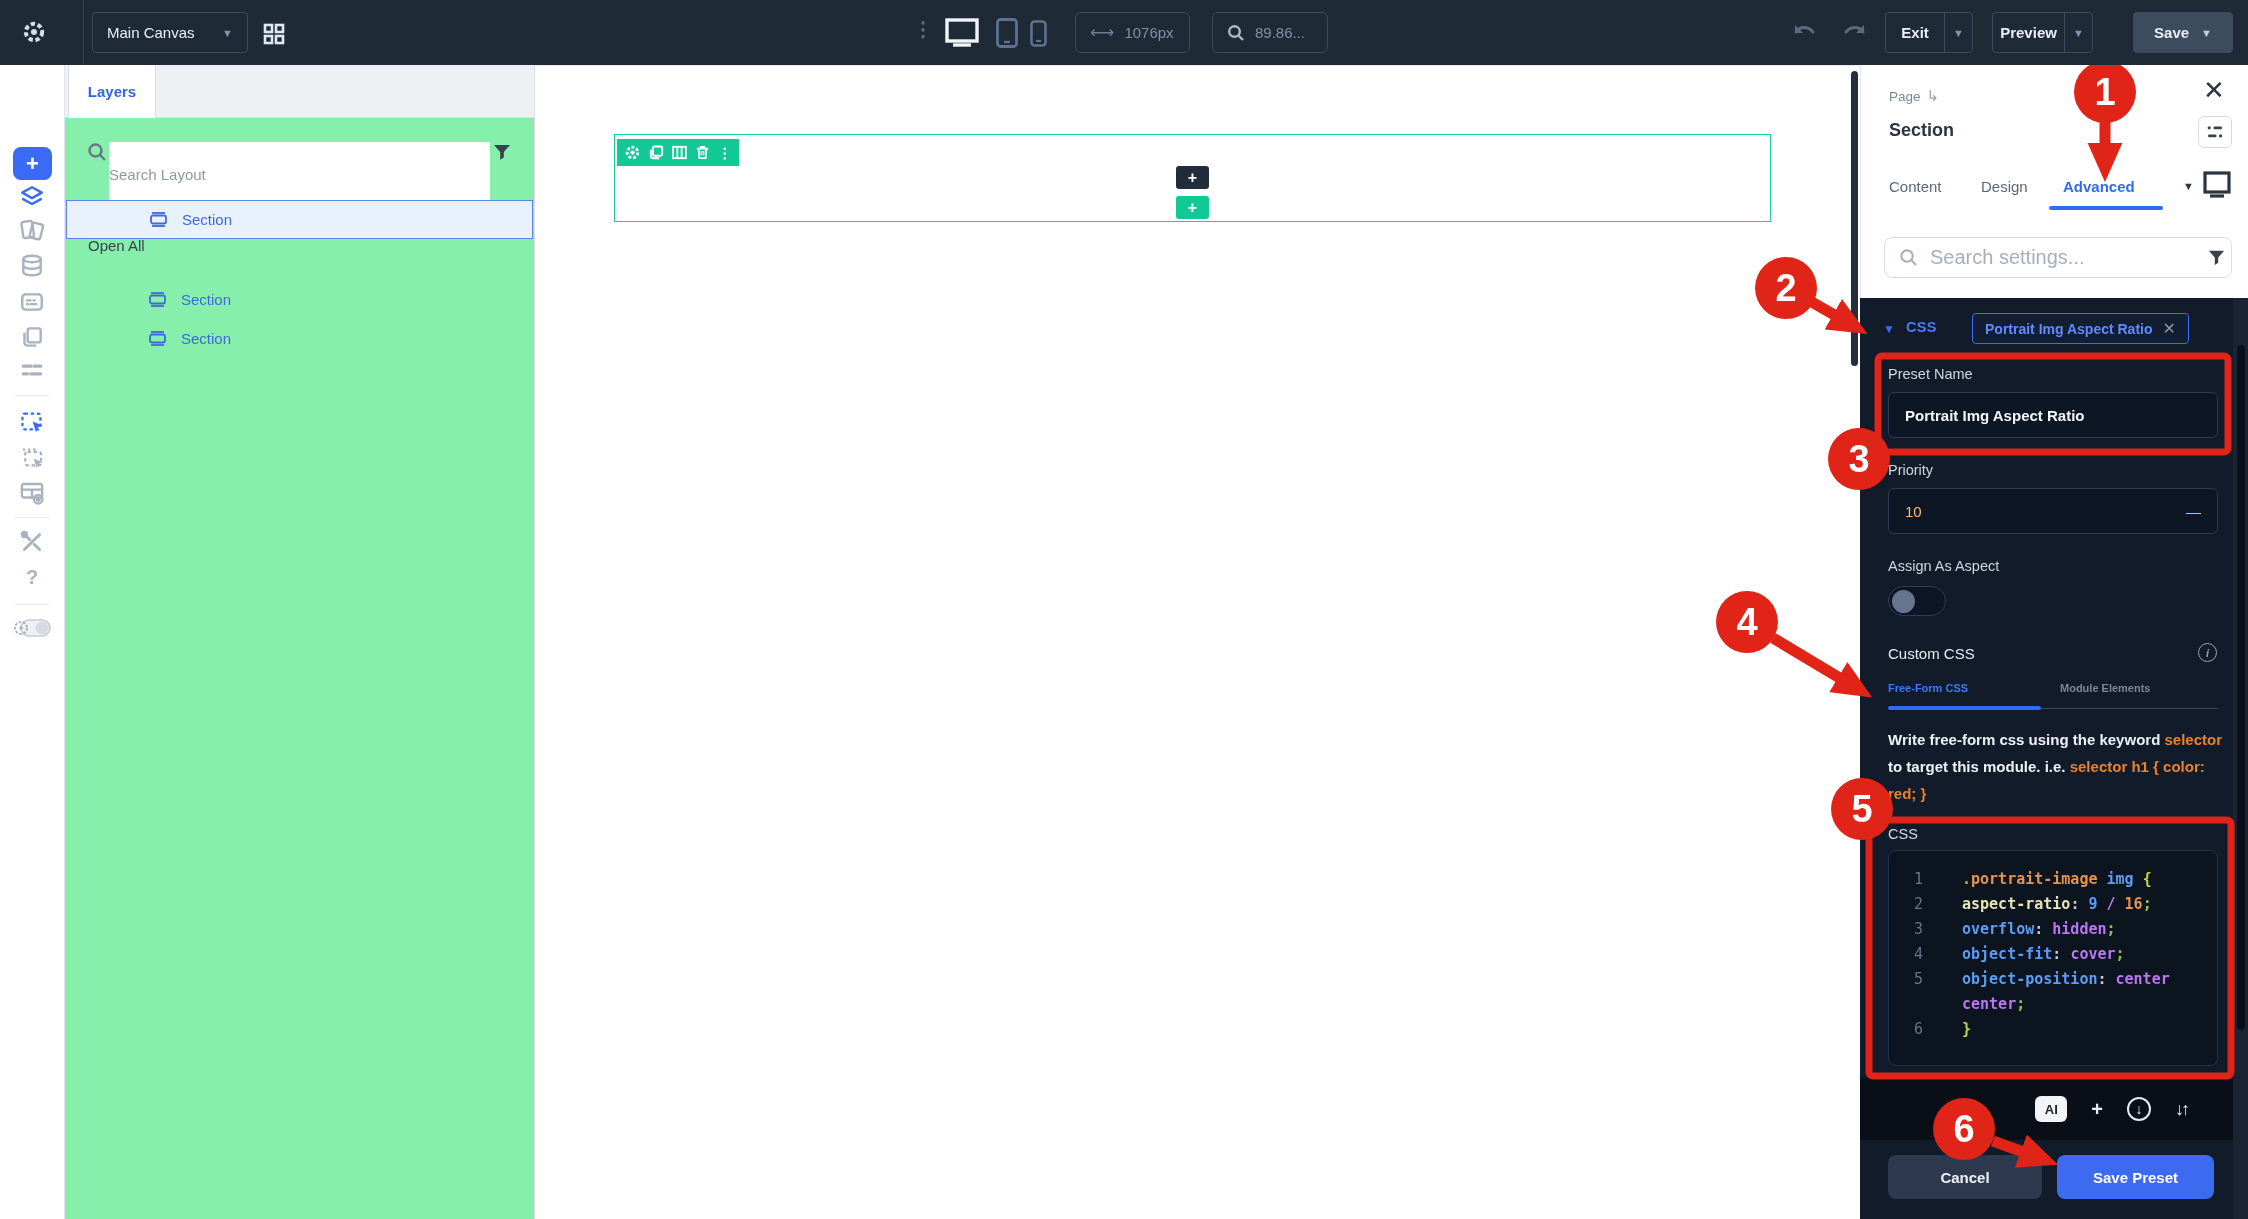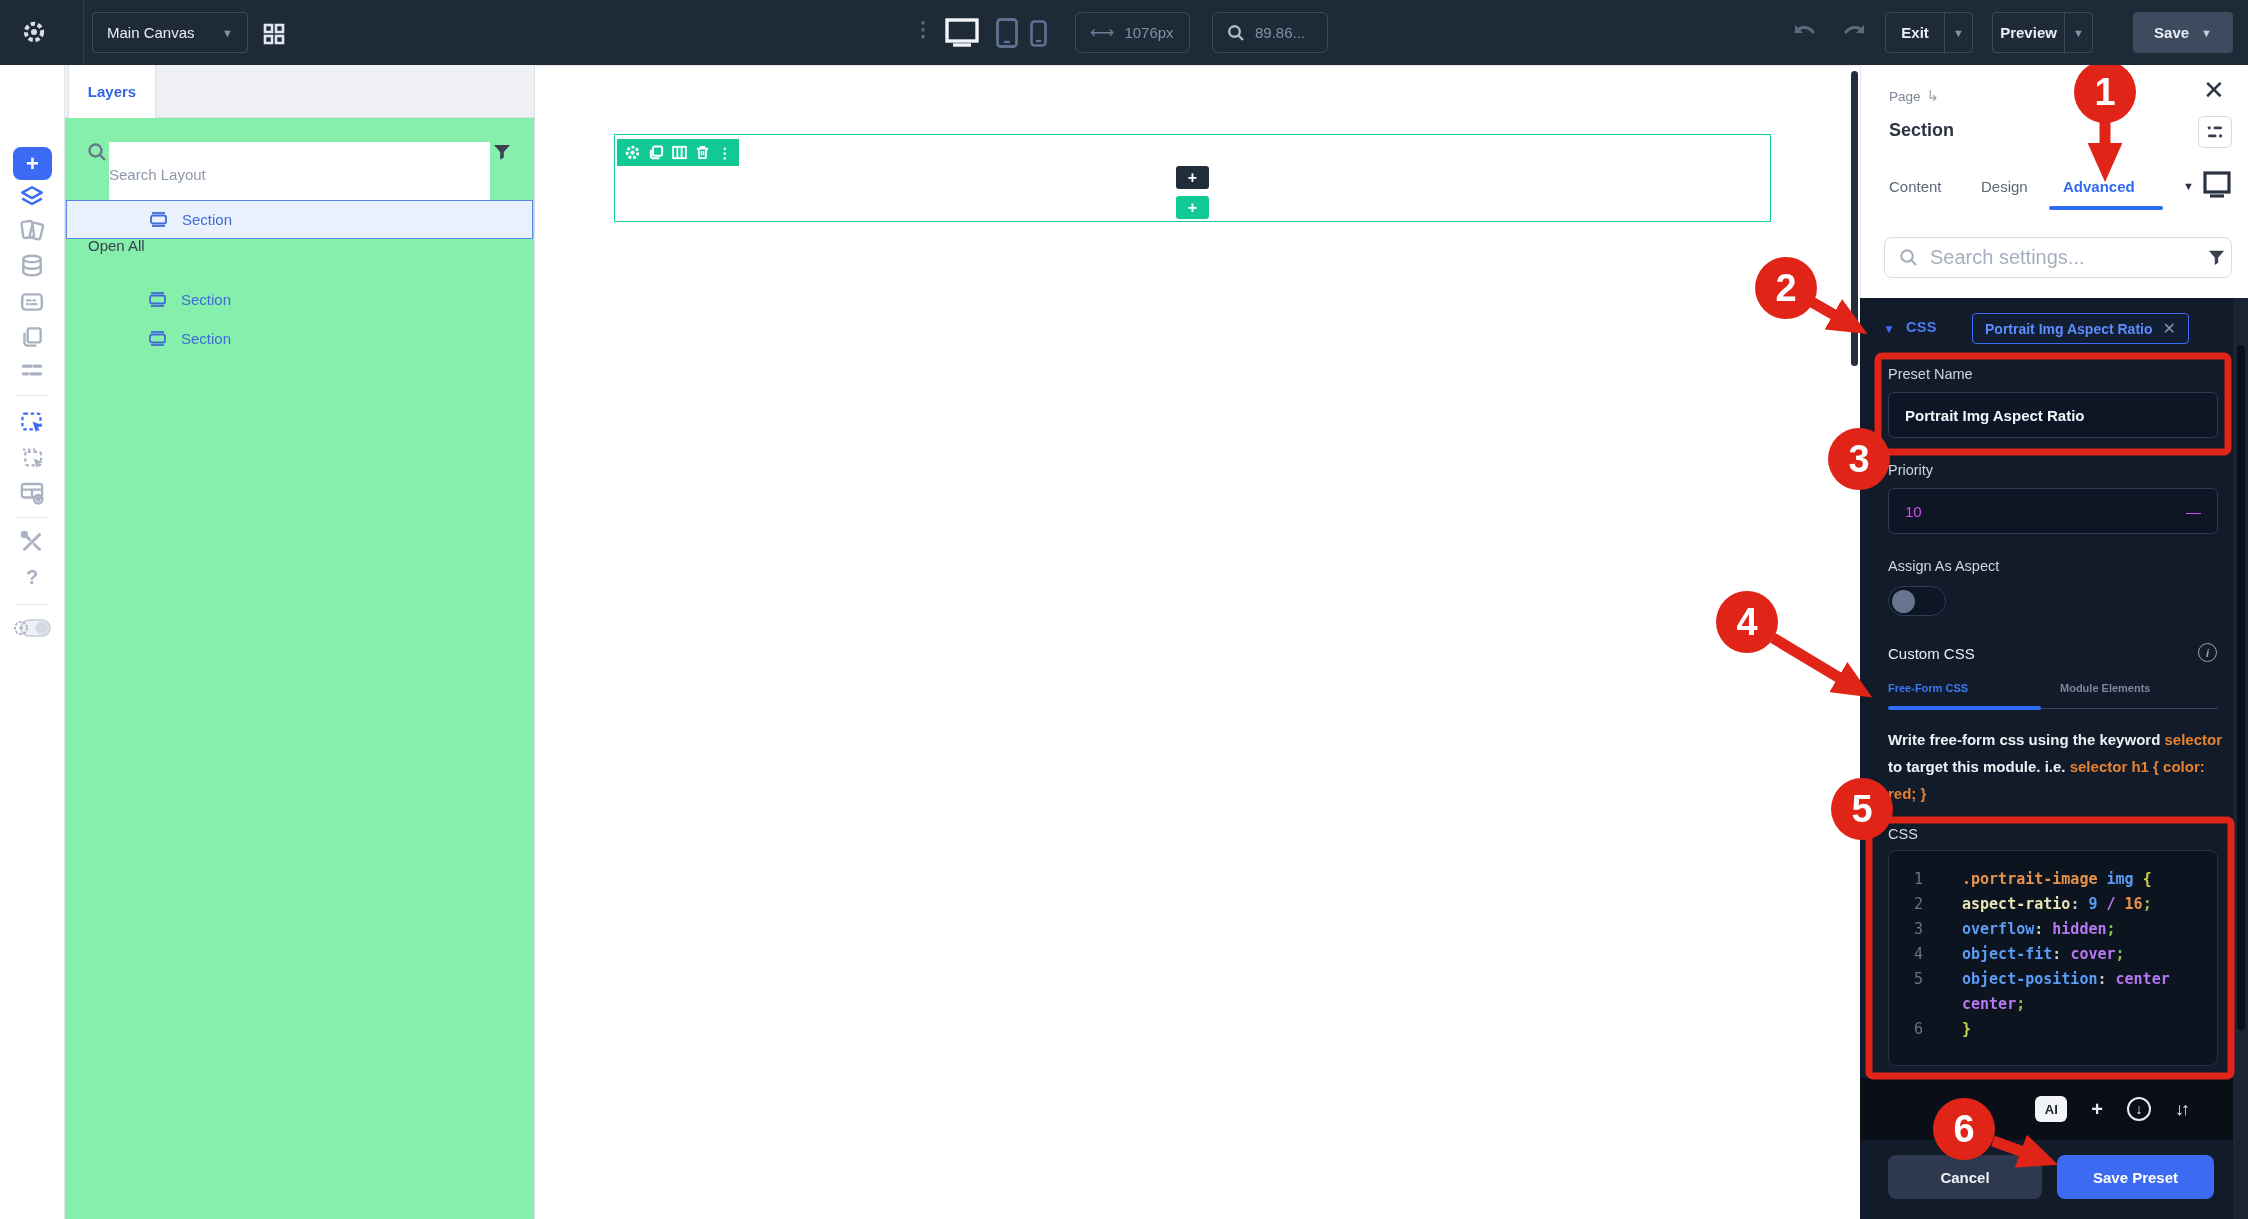--- a/index.html
+++ b/index.html
@@ -61,21 +61,21 @@
 
   
   #preset-overlay { position:absolute; left:1860px; top:298px; width:373px; height:921px; background:#111b29; color:#d3dae3; }
   .dk-label { position:absolute; left:28px; font-size:14.5px; color:#cfd6e0; }
   .dk-input { position:absolute; left:28px; width:330px; height:46px; background:#0d1624; border:1px solid #2d3a50; border-radius:6px; color:#f2f5f9; font-size:15px; font-weight:bold; padding:0 16px; font-family:inherit; outline:none; display:flex; align-items:center; }
   #css-caret { position:absolute; left:23px; top:24px; color:#3b6bf5; font-size:12px; }
   #css-group-label { position:absolute; left:46px; top:21px; color:#4c7df8; font-weight:bold; font-size:14.5px; letter-spacing:.3px; }
   #css-chip { position:absolute; left:112px; top:15px; height:31px; border:1.5px solid #3f6cf6; border-radius:4px; background:#121e31; display:flex; align-items:center; gap:10px; padding:0 12px; }
   #css-chip .chip-text { color:#5e8bff; font-size:14px; font-weight:bold; }
   #css-chip .chip-x { color:#8b96a8; font-size:16px; }
-  #priority-input { color:#d946ef; justify-content:space-between; font-weight:normal; }
+  #priority-input { color:#fdba74; justify-content:space-between; font-weight:normal; }
   #toggle { position:absolute; left:28px; top:288px; width:58px; height:30px; background:#0d1624; border:1px solid #2f3c53; border-radius:16px; }
   #toggle .knob { position:absolute; left:3px; top:2.5px; width:23px; height:23px; border-radius:50%; background:#67748e; }
   #info-icon { position:absolute; left:338px; top:345px; width:19px; height:19px; border:1.5px solid #98a2b2; border-radius:50%; color:#98a2b2; font-size:11px; display:flex; align-items:center; justify-content:center; font-style:italic; font-weight:bold; }
   .css-tab { position:absolute; top:384px; font-size:11px; font-weight:bold; }
   #tab-freeform { left:28px; color:#3d79f2; }
   #tab-module { left:200px; color:#7b8699; }
   #css-tabline { position:absolute; left:28px; top:410px; width:330px; height:1px; background:#38445a; }
   #css-tabline-active { position:absolute; left:28px; top:408px; width:153px; height:4px; background:#2f6bf3; border-radius:2px; }
   #css-desc { position:absolute; left:28px; top:428px; width:336px; font-size:15px; font-weight:bold; color:#eef2f7; line-height:27px; }
   #css-desc .kw { color:#e8822f; }

